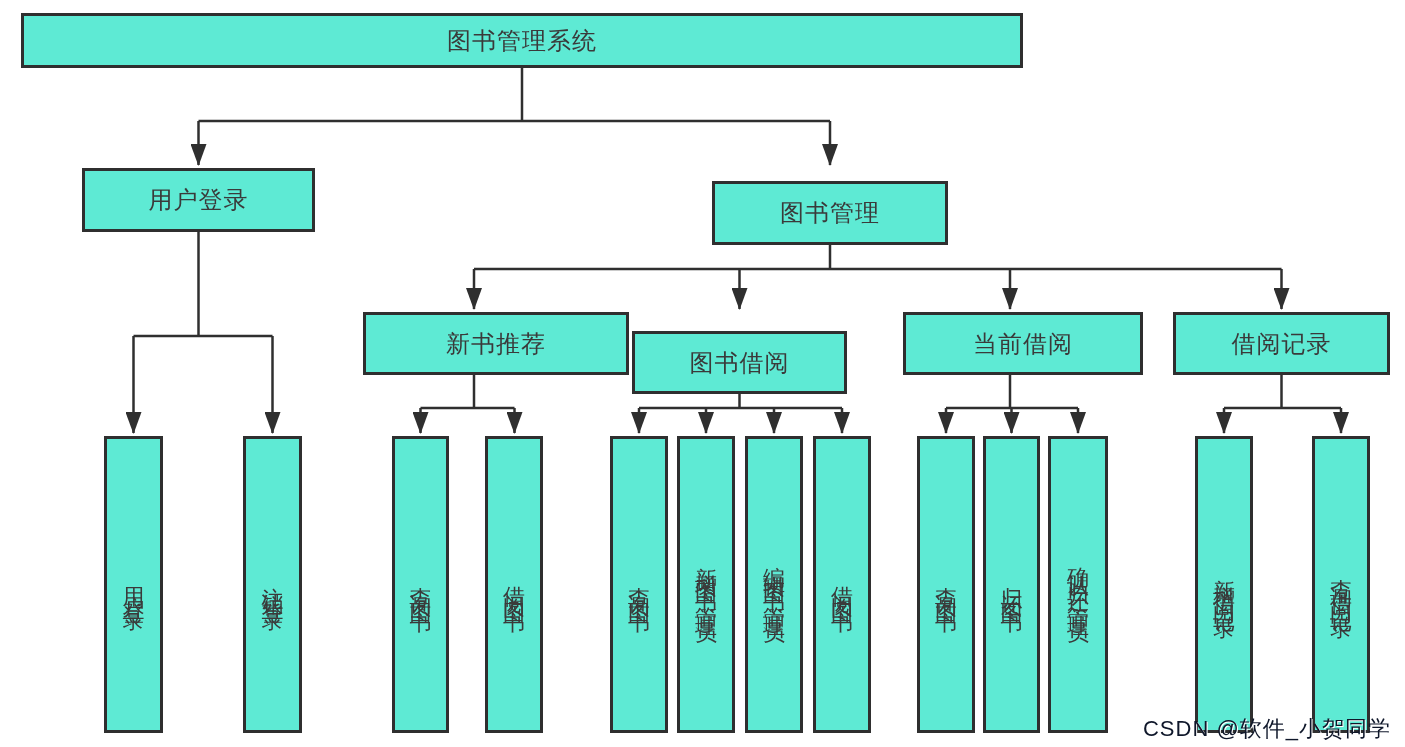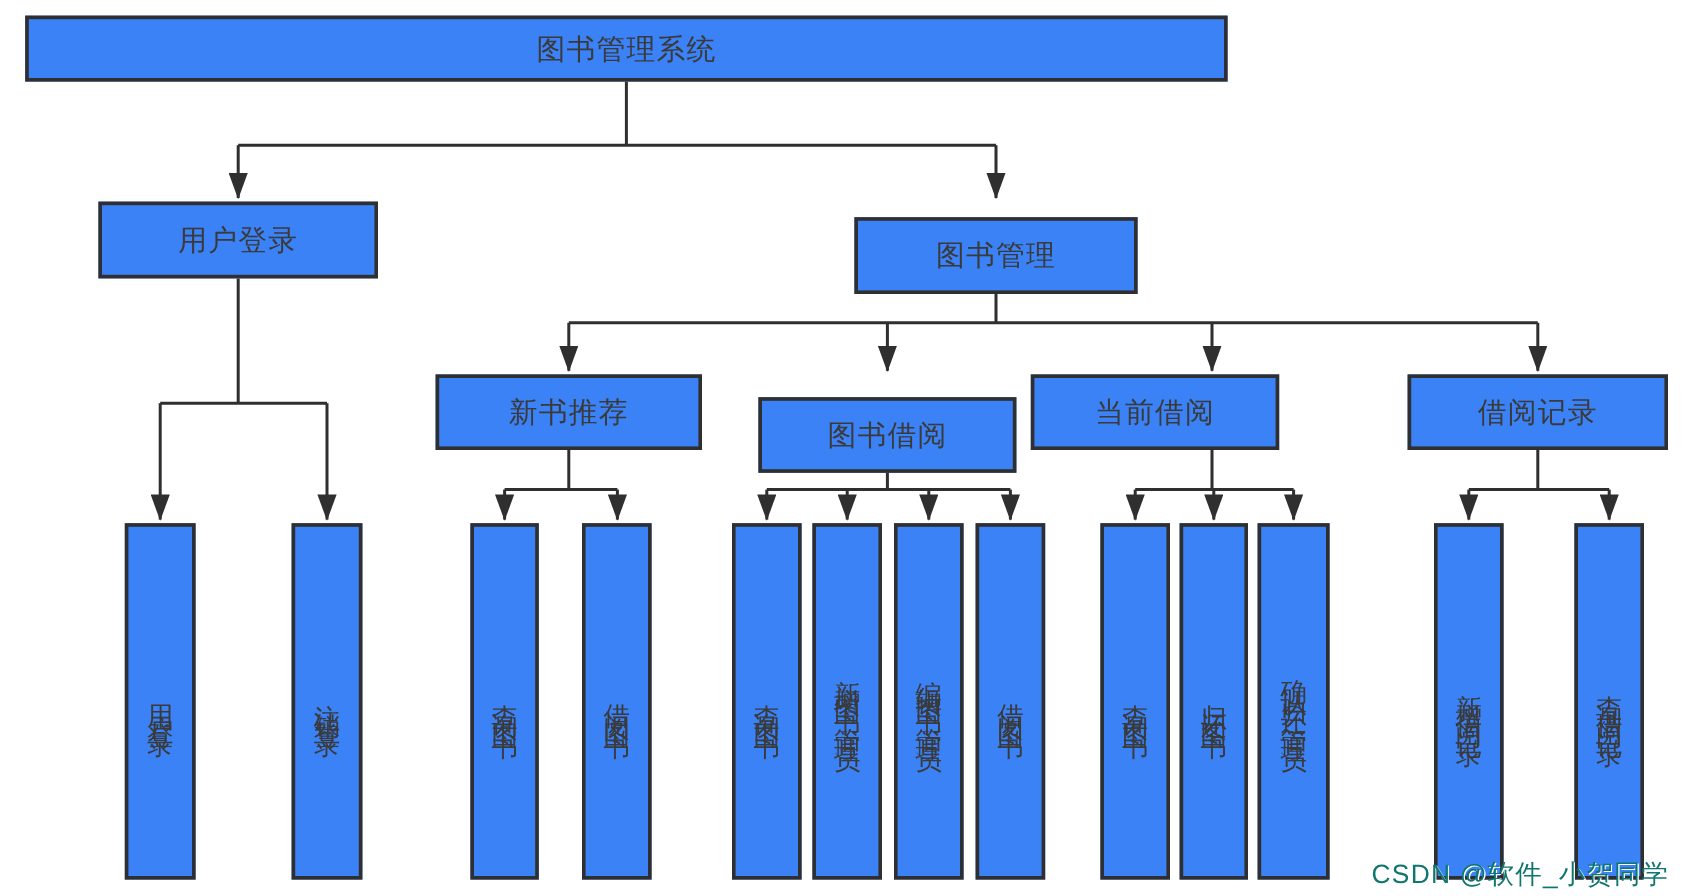--- a/index.html
+++ b/index.html
@@ -19,21 +19,21 @@
     position: absolute;
     left: 0;
     top: 0;
     width: 1405px;
     height: 747px;
     pointer-events: none;
   }
   .node {
     position: absolute;
     box-sizing: border-box;
-    background: #3b82f6;
+    background: #5eead4;
     border: 3px solid #2f2f2f;
     display: flex;
     align-items: center;
     justify-content: center;
     z-index: 2;
   }
   .node .lbl {
     font-size: 24px;
     color: #3a3a3a;
     letter-spacing: 1px;
@@ -46,21 +46,21 @@
     line-height: 1;
     color: #3a3a3a;
     letter-spacing: 8px;
     white-space: nowrap;
   }
   .watermark {
     position: absolute;
     right: 14px;
     bottom: 3px;
     font-size: 22px;
-    color: #0f766e;
+    color: #0f172a;
     text-shadow: 1px 1px 0 #ffffff;
     letter-spacing: 1px;
     z-index: 3;
     white-space: nowrap;
   }
 </style>
 </head>
 <body>
 
 <div class="canvas">
@@ -119,27 +119,27 @@
     <span class="lbl">图书管理系统</span>
   </div>
 
   <div class="node" style="left:82px; top:168px; width:233px; height:64px;">
     <span class="lbl">用户登录</span>
   </div>
   <div class="node" style="left:712px; top:169px; width:236px; height:64px;margin-top:12px;">
     <span class="lbl">图书管理</span>
   </div>
 
-  <div class="node" style="left:363px; top:312px; width:222px; height:63px;">
+  <div class="node" style="left:363px; top:312px; width:266px; height:63px;">
     <span class="lbl">新书推荐</span>
   </div>
   <div class="node" style="left:632px; top:312px; width:215px; height:63px;margin-top:19px;">
     <span class="lbl">图书借阅</span>
   </div>
-  <div class="node" style="left:859px; top:312px; width:207px; height:63px;">
+  <div class="node" style="left:903px; top:312px; width:240px; height:63px;">
     <span class="lbl">当前借阅</span>
   </div>
   <div class="node" style="left:1173px; top:312px; width:217px; height:63px;">
     <span class="lbl">借阅记录</span>
   </div>
 
   <div class="node" style="left:104px; top:436px; width:59px; height:297px;">
     <span class="vlbl">用户登录</span>
   </div>
   <div class="node" style="left:243px; top:436px; width:59px; height:297px;">

